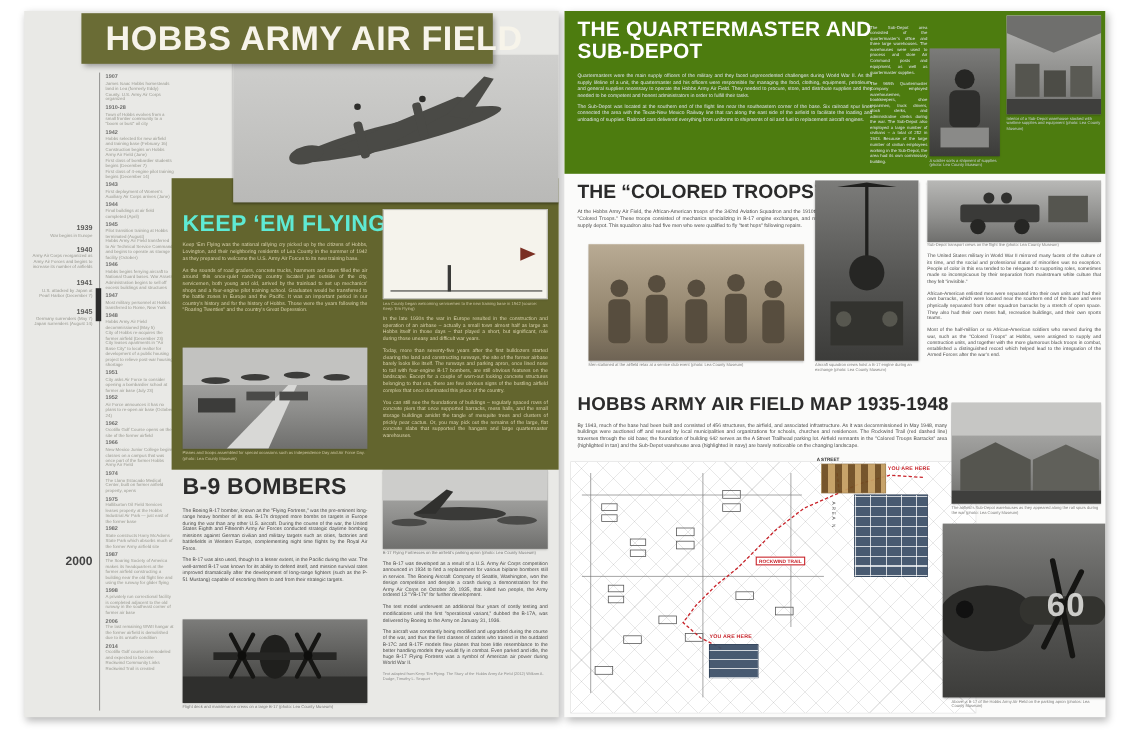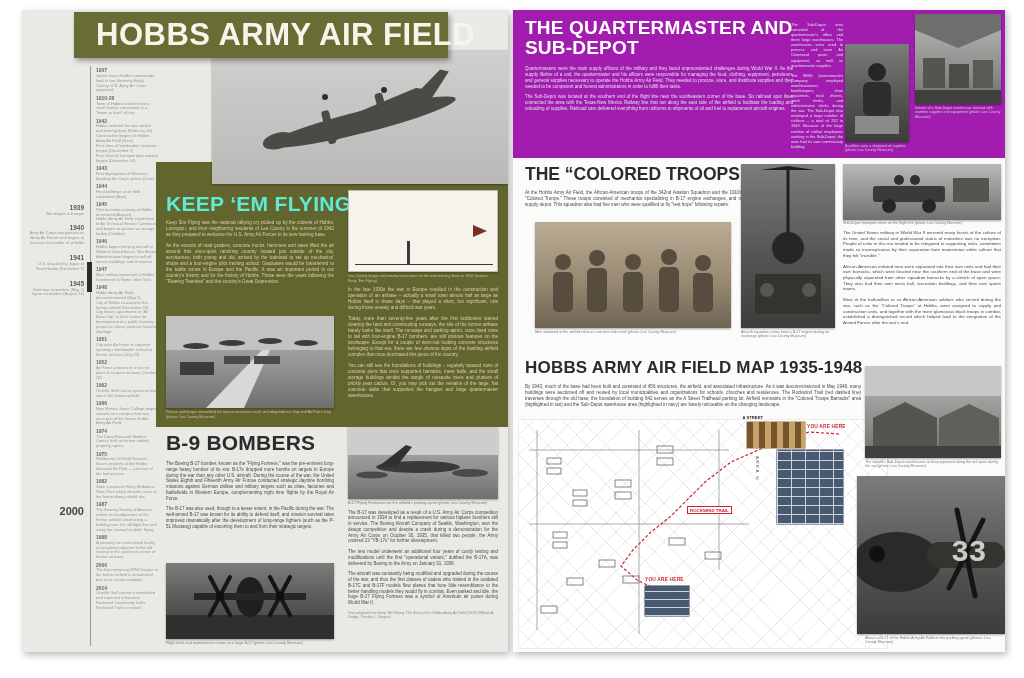--- a/index.html
+++ b/index.html
@@ -63,21 +63,21 @@
   .b17{left:134px;top:417px;width:352px;height:225px;}
   .b17-h{left:10px;top:4px;margin:0;font-size:21px;font-weight:bold;color:#2b2b2b;letter-spacing:.2px;}
   .b17 p{margin:0 0 5px 0;font-size:4.5px;line-height:1.28;color:#4a4a48;text-align:justify;}
   .b17-left-text{left:10px;top:34px;width:168px;}
   .cap-dark{font-size:3.8px;line-height:1.2;color:#7c7c7a;margin-top:2px;}
   .b17-right{left:192px;top:0px;width:150px;}
   .b17-apron-photo{width:150px;height:72px;}
   .credit{font-size:3.6px;color:#8a8a88;line-height:1.2;margin-top:3px;}
 
   
-  .blue{left:0;top:0;width:492px;height:148px;background:#a21caf;}
+  .blue{left:0;top:0;width:492px;height:148px;background:#4d7c0f;}
   .qm-h{left:12px;top:8px;width:280px;margin:0;font-size:19px;font-weight:bold;color:#ffffff;line-height:1.04;letter-spacing:.2px;}
   .blue p{margin:0 0 5px 0;font-size:4.5px;line-height:1.3;color:#dfe4eb;text-align:justify;}
   .qm-main{left:12px;top:56px;width:268px;}
   .qm-side{left:278px;top:12px;width:52px;}
   .qm-side p{font-size:3.9px;}
   .cap-light{font-size:3.7px;line-height:1.2;color:#c8d0da;margin-top:2px;}
 
   .ct-h{left:12px;top:154px;margin:0;font-size:17.5px;font-weight:bold;color:#2b2b2b;}
   .rp-body{font-size:4.6px;line-height:1.3;color:#4a4a48;text-align:justify;margin:0;}
   .ct-intro{left:12px;top:180px;width:300px;}
@@ -519,18 +519,18 @@
     <div class="abs photo dark mp-photo-b17">
       <svg width="148" height="158" viewBox="0 0 148 158">
         <ellipse cx="40" cy="86" rx="44" ry="30" fill="#2a2a28"></ellipse>
         <circle cx="20" cy="78" r="8" fill="#111"></circle>
         <rect x="70" y="66" width="78" height="26" rx="12" fill="#33332f"></rect>
         <g stroke="#151513" stroke-width="5" stroke-linecap="round">
           <line x1="100" y1="34" x2="118" y2="120"></line>
           <line x1="126" y1="44" x2="92" y2="112"></line>
         </g>
       </svg>
-      <div class="nose-num">33</div>
+      <div class="nose-num">60</div>
     </div>
     <div class="cap-abs mp-cap-b17">Above: a B-17 of the Hobbs Army Air Field on the parking apron (photos: Lea County Museum)</div>
 
   </div>
 </div>
 
 </body></html>

